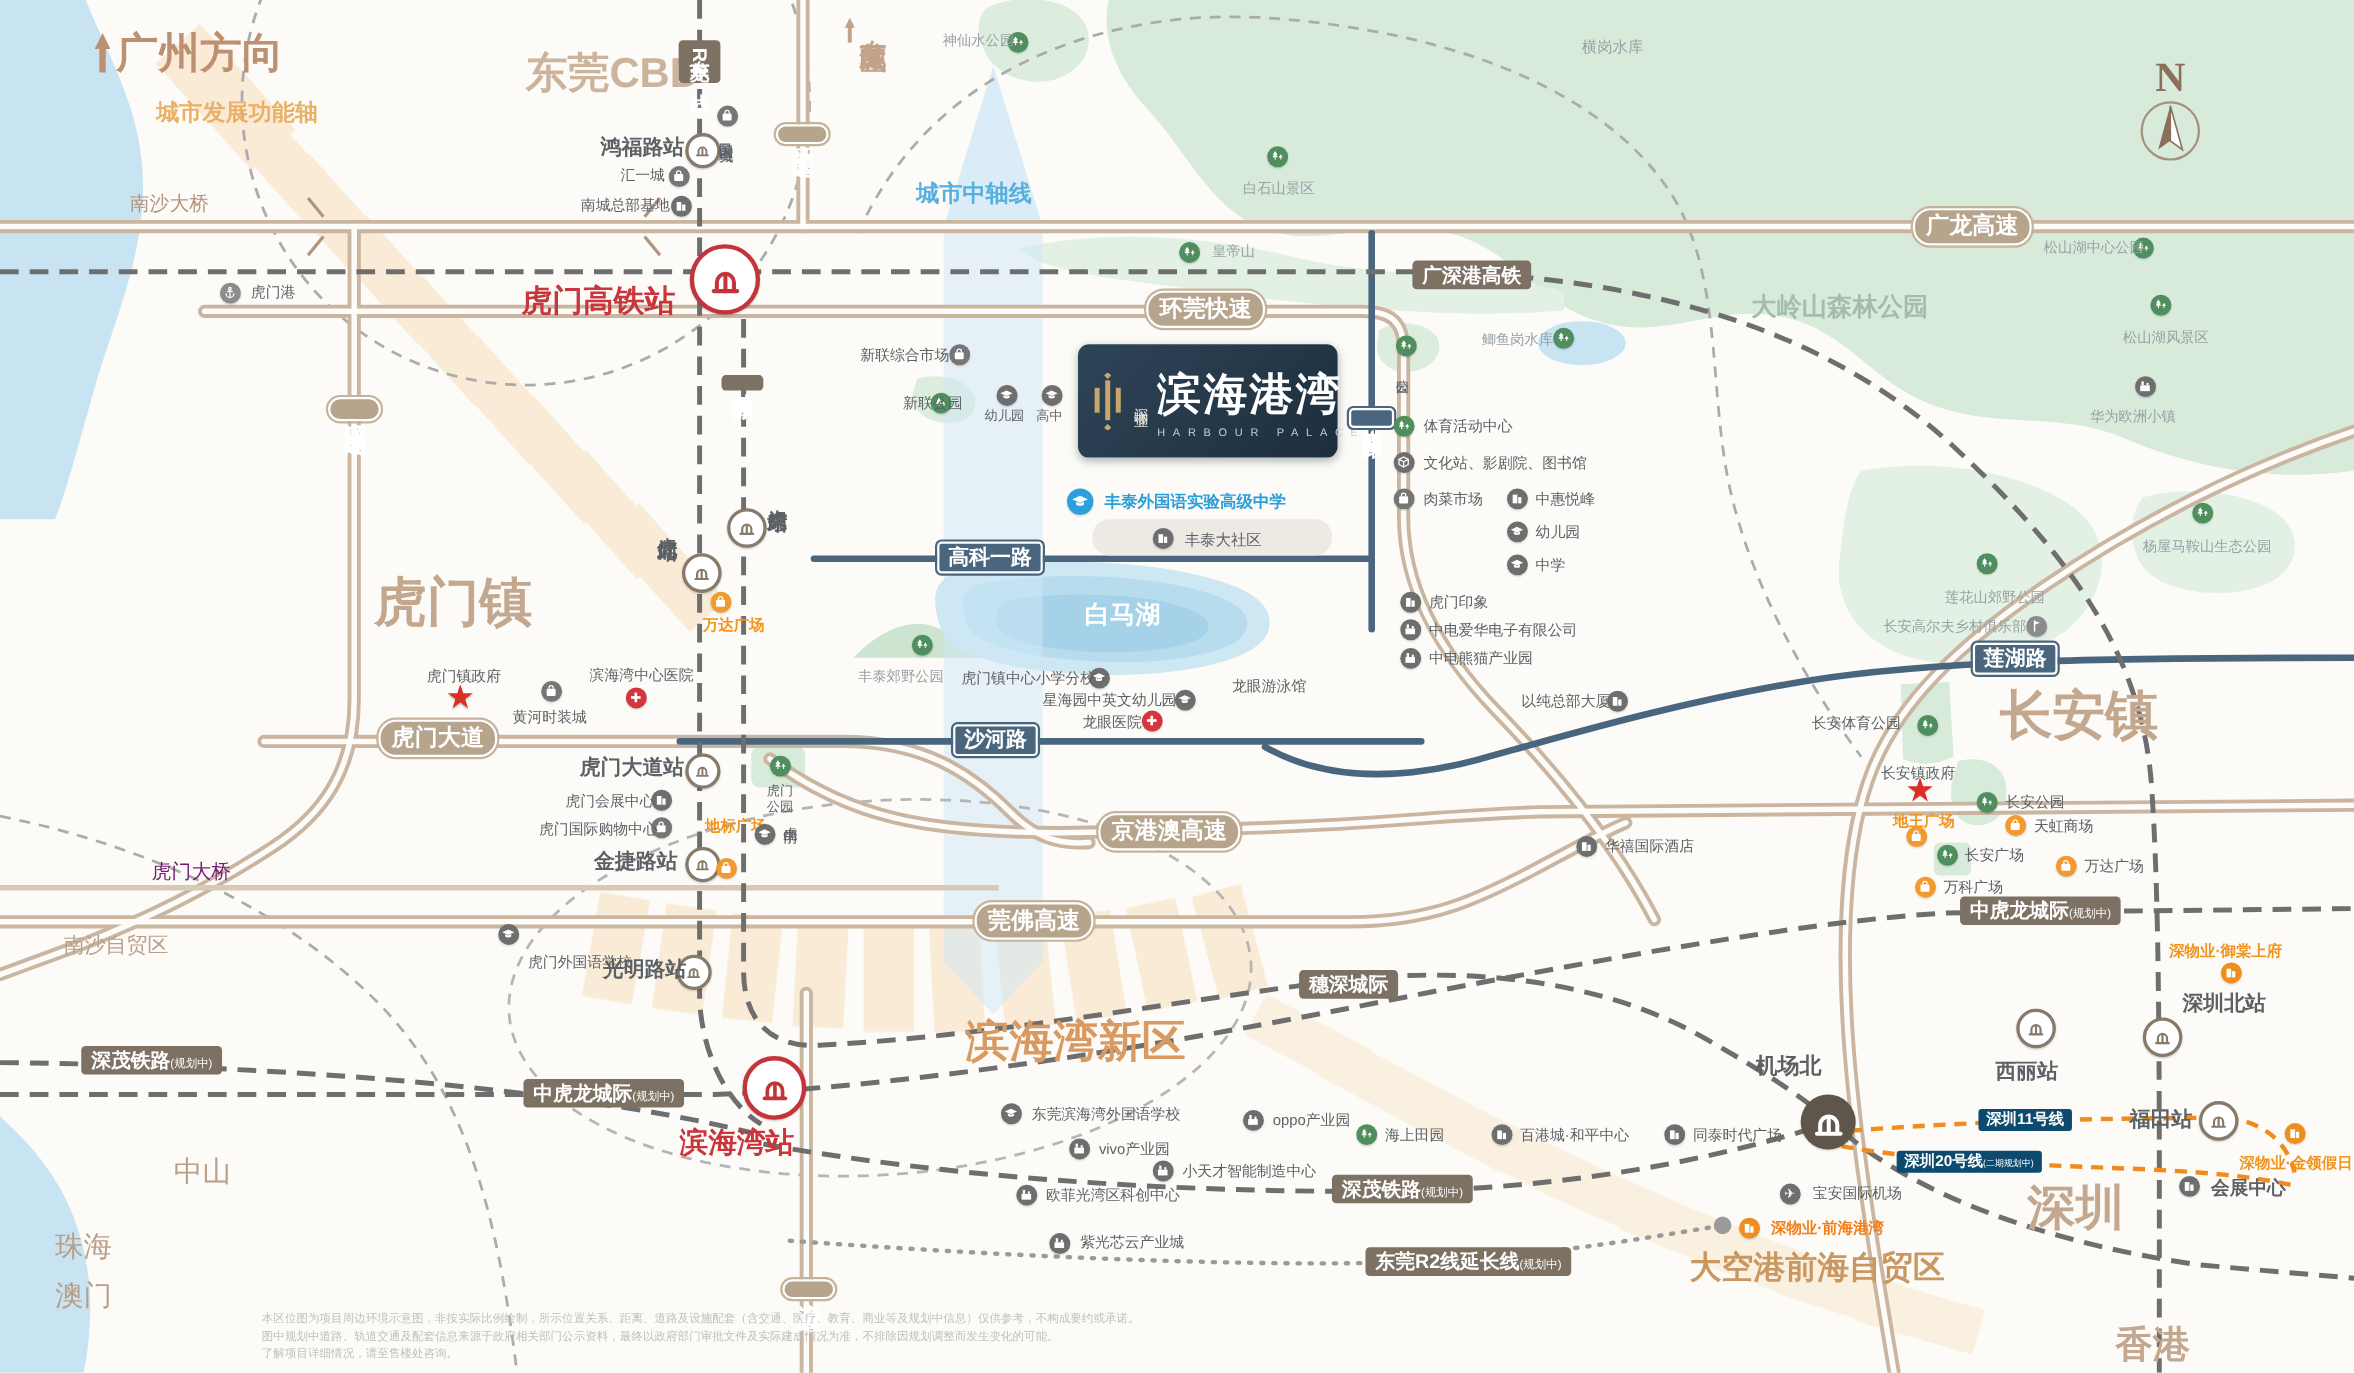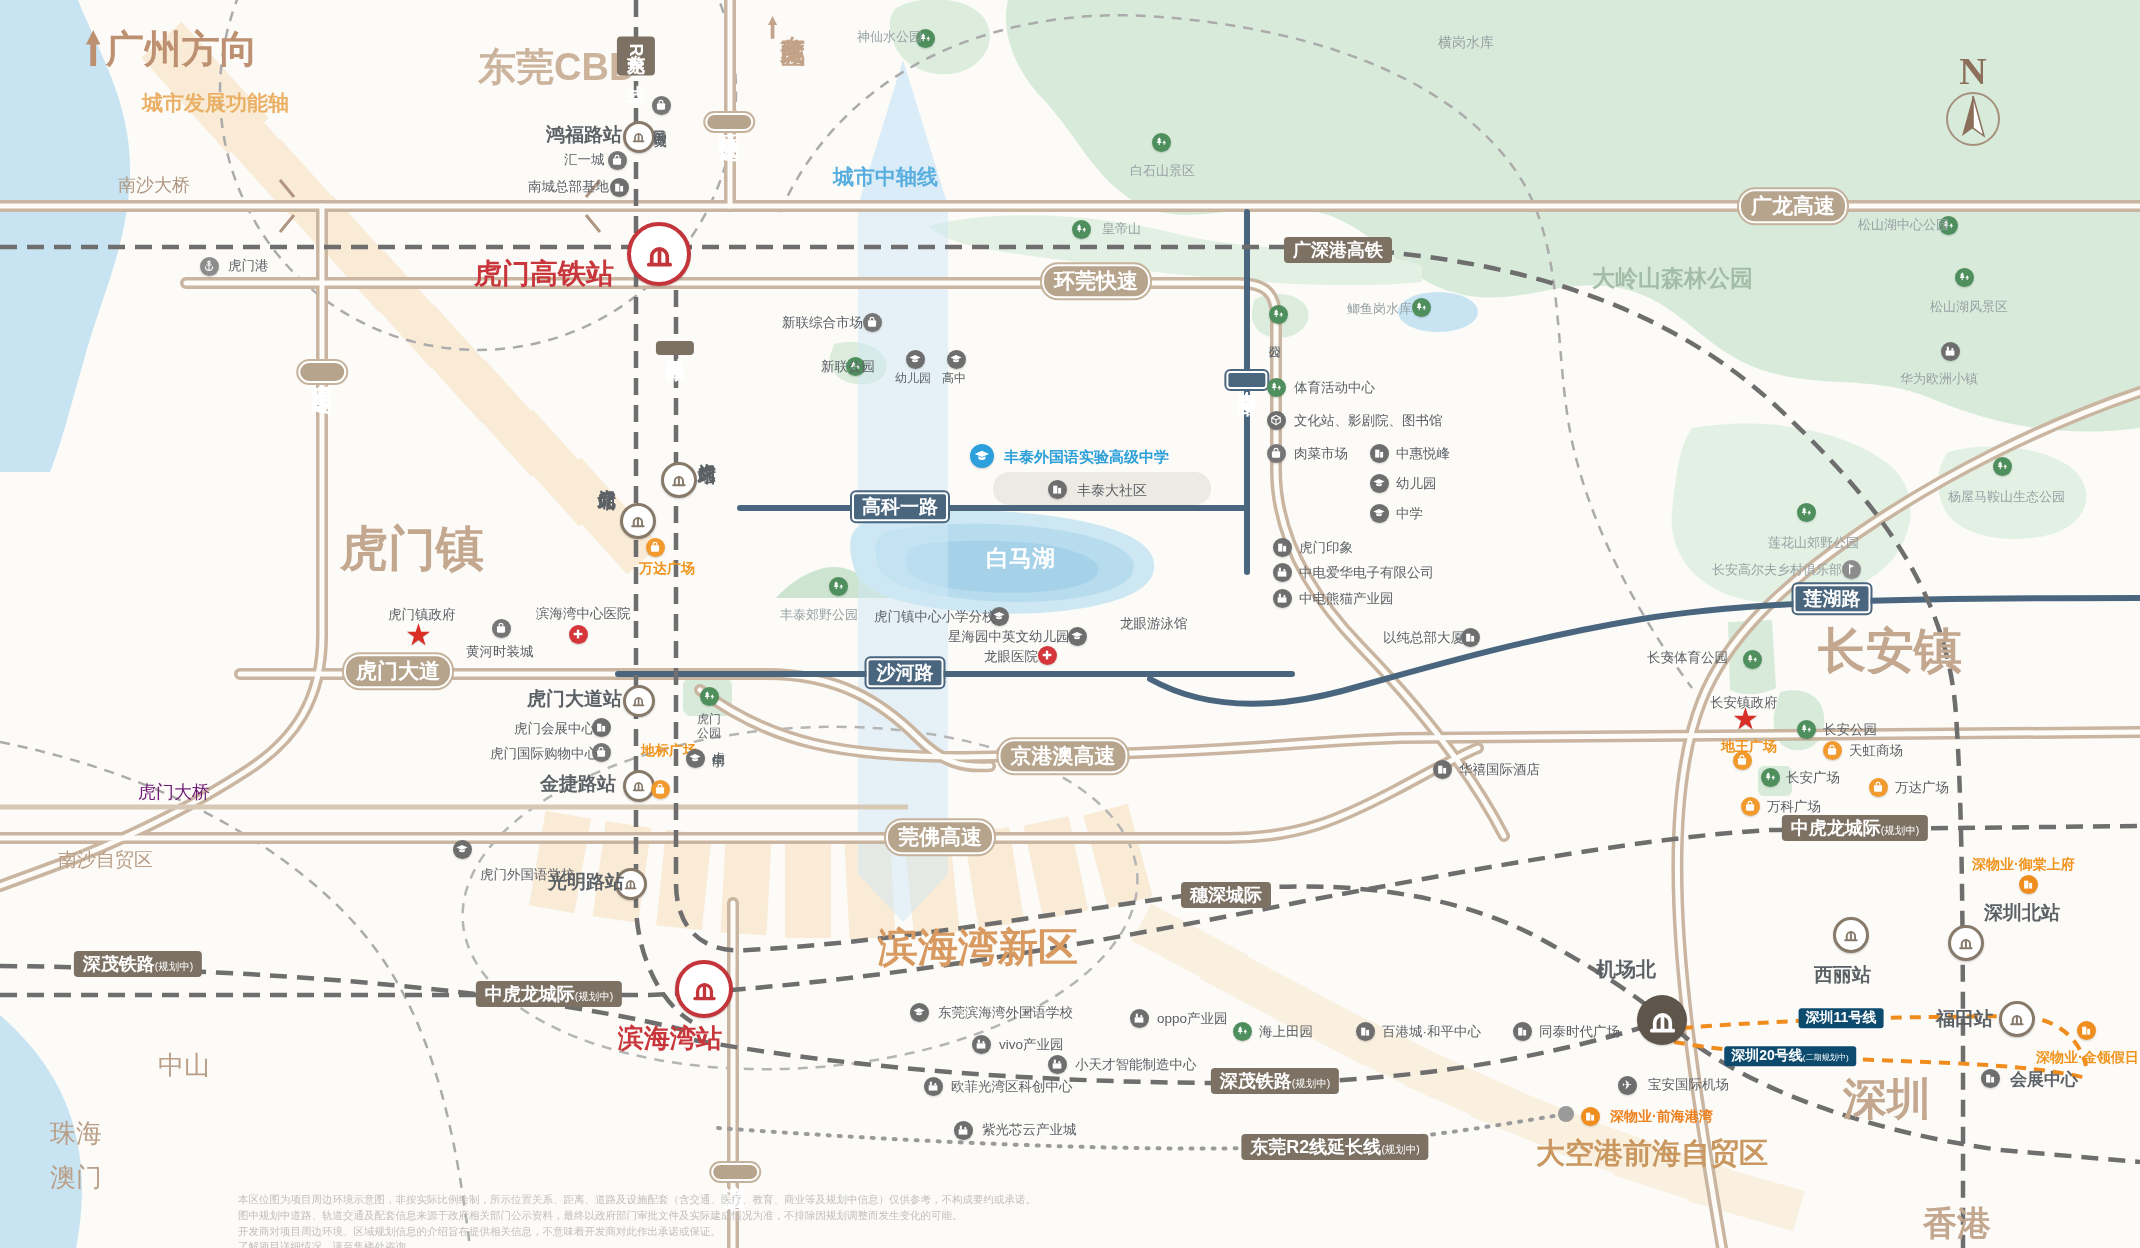--- a/index.html
+++ b/index.html
@@ -231,20 +231,38 @@
 
   <div id="compass">
     <div class="n">N</div>
     <svg width="58" height="58" viewBox="0 0 58 58">
       <circle cx="29" cy="29" r="26" fill="none" stroke="#a5907c" stroke-width="2"></circle>
       <polygon points="29,6 18,46 29,38" fill="#8b6f5a"></polygon>
       <polygon points="29,6 40,46 29,38" fill="#fff" stroke="#8b6f5a" stroke-width="1.5"></polygon>
     </svg>
   </div>
 
+  <div id="logo-card">
+    <div id="logo-mark">
+      <svg width="30" height="52" viewBox="0 0 24 46">
+        <g fill="#c9a66b">
+          <rect x="10" y="0" width="4" height="4" transform="rotate(45 12 2)"></rect>
+          <rect x="1.5" y="12" width="4" height="20"></rect>
+          <rect x="10" y="6" width="4" height="32"></rect>
+          <rect x="18.5" y="12" width="4" height="20"></rect>
+          <rect x="10" y="42" width="4" height="4" transform="rotate(45 12 44)"></rect>
+        </g>
+      </svg>
+    </div>
+    <div id="logo-brand">深物业</div>
+    <div>
+      <div id="logo-name">滨海港湾</div>
+      <div id="logo-en">HARBOUR PALACE</div>
+    </div>
+  </div>
 
   <div id="labels">
       <div class="area-lab" style="left: 86px; top: 30px; color: rgb(189, 144, 113); font-size: 38px; font-weight: bold;">
         <div class="dir-arrow" style="font-size: 38px;"></div>
         <div class="txt">广州方向</div>
       </div>
       <div class="area-lab" style="left: 142px; top: 92px; color: rgb(234, 177, 102); font-size: 21px; font-weight: bold;">
         <div class="txt">城市发展功能轴</div>
       </div>
       <div class="area-lab" style="left: 478px; top: 48px; color: rgb(204, 179, 156); font-size: 38px; font-weight: bold;">
@@ -954,16 +972,15 @@
             <use href="#s-tree"></use>
           </svg>
         </div>
         <div class="poi-txt st-faint" style="left: 780px; top: 608px;">丰泰郊野公园</div>
       </div>
     </div>
 
   <div id="disclaimer">
       <div>本区位图为项目周边环境示意图，非按实际比例绘制，所示位置关系、距离、道路及设施配套（含交通、医疗、教育、商业等及规划中信息）仅供参考，不构成要约或承诺。</div>
       <div>图中规划中道路、轨道交通及配套信息来源于政府相关部门公示资料，最终以政府部门审批文件及实际建成情况为准，不排除因规划调整而发生变化的可能。</div>
-      <div>开发商对项目周边环境、区域规划信息的介绍旨在提供相关信息，不意味着开发商对此作出承诺或保证。</div>
       <div>了解项目详细情况，请至售楼处咨询。</div>
     </div>
 </div>
 
 </body></html>

